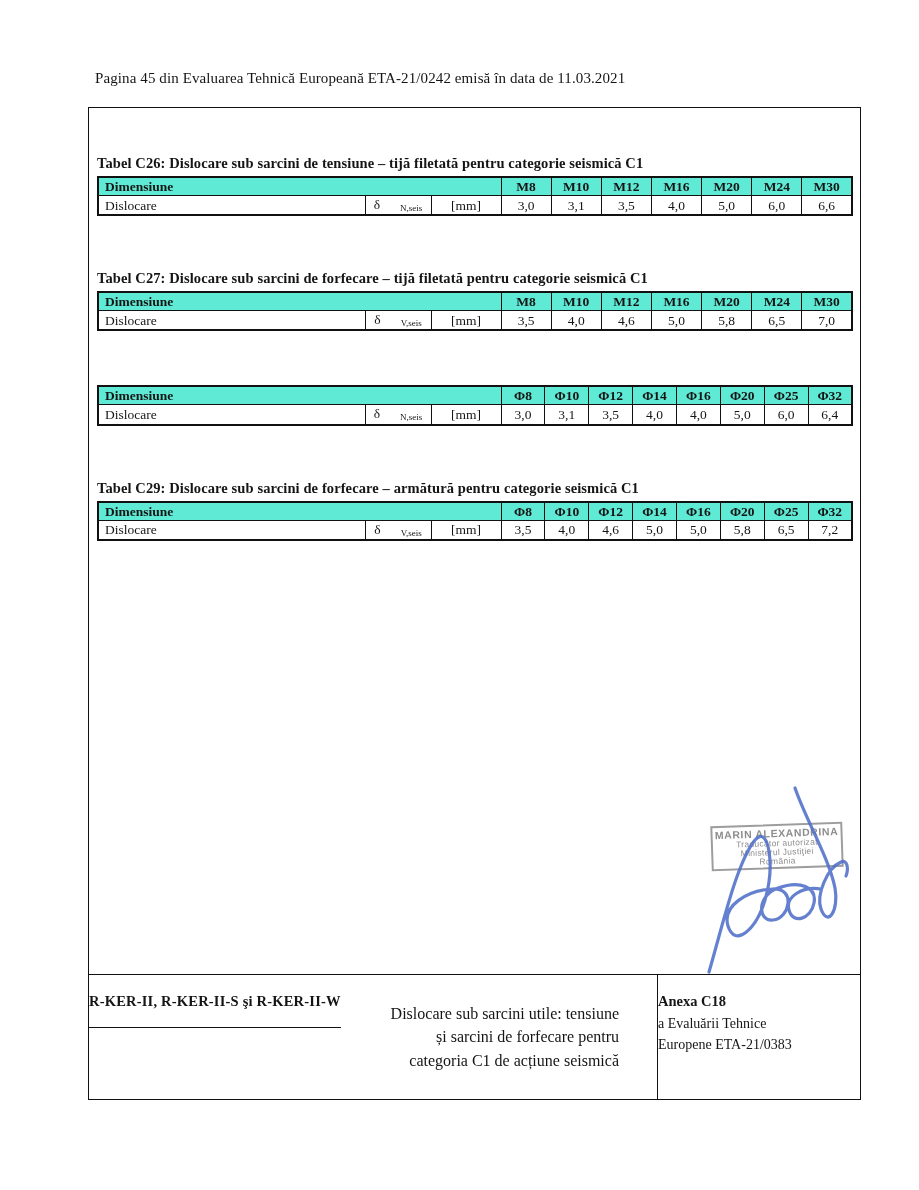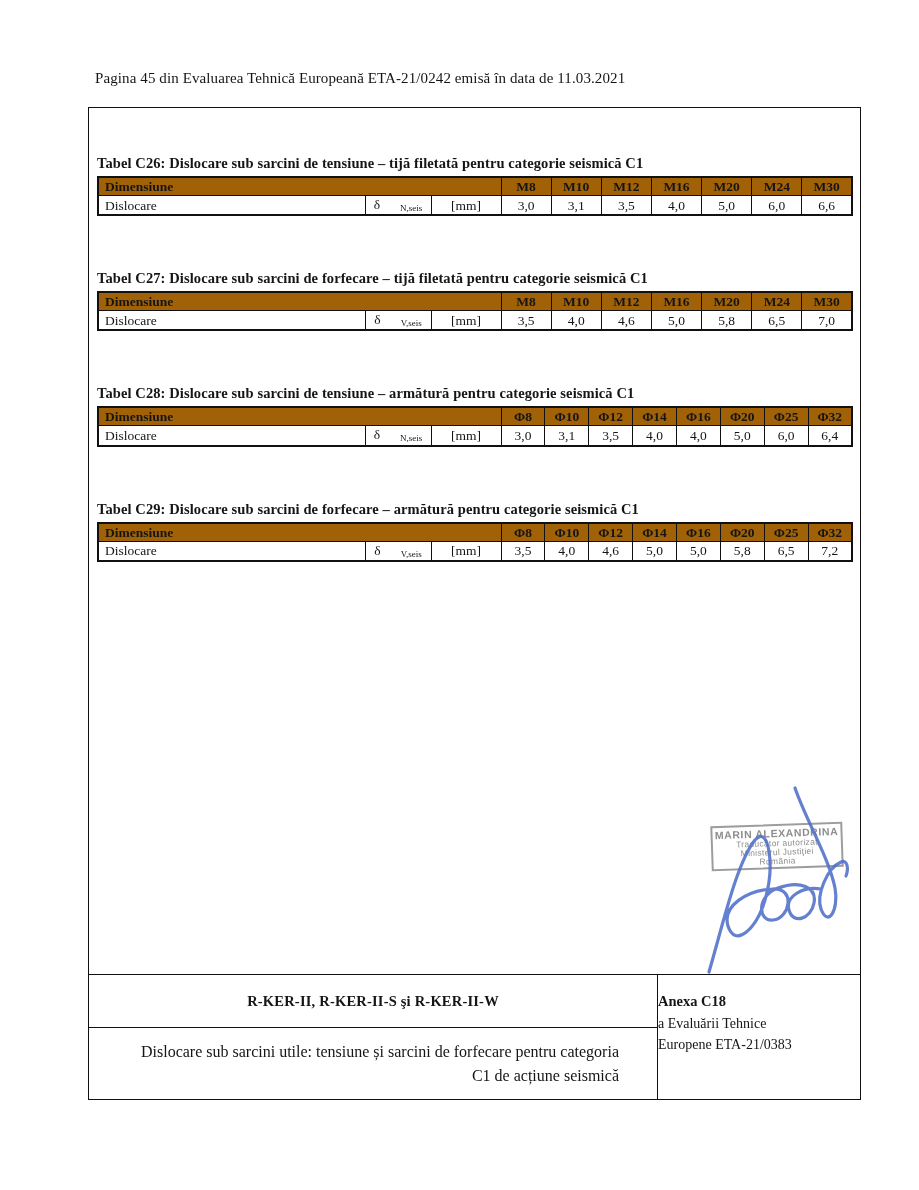--- a/index.html
+++ b/index.html
@@ -41,21 +41,21 @@
     border:1px solid #111;
     font-size:13.5px;
     text-align:center;
     padding:1px 3px;
     height:14px;
     line-height:1.12;
     overflow:hidden;
     white-space:nowrap;
   }
   table.spec tr.head th {
-    background:#a16207;
+    background:#5eead4;
     font-weight:bold;
   }
   table.spec th.dim, table.spec td.lbl {
     text-align:left; padding-left:6px;
   }
   col.col-lbl { width:267px; }
   col.col-sym { width:66px; }
   col.col-unit { width:70px; }
   td.sym sub { font-size:9px; vertical-align:-2px;padding-left:20px; }
 
@@ -83,21 +83,21 @@
   
   .box-footer {
     position:absolute; left:0; right:0; bottom:0;
     height:125px;
     border-top:1.5px solid #111;
     display:flex;
   }
   .footer-left {
     width:569px;
     border-right:1.5px solid #111;
-    display:flex; flex-direction:column;
+    display:flex; flex-direction:row;
   }
   .footer-product {
     height:53px;
     border-bottom:1.5px solid #111;
     display:flex; align-items:center; justify-content:center;
     font-weight:bold; font-size:14.5px;
     letter-spacing:0.2px;
   }
   .footer-desc {
     flex:1;
@@ -202,21 +202,20 @@
               <td>5,0</td>
               <td>5,8</td>
               <td>6,5</td>
               <td>7,0</td>
             </tr>
       </tbody>
         </table>
     </section>
 
     <section class="table-block">
-      <h3 class="tbl-title">Tabel C28: Dislocare sub sarcini de tensiune – armătură pentru categorie seismică C1</h3>
       <table class="spec">
         <colgroup>
           <col class="col-lbl">
             <col class="col-sym">
             <col class="col-unit">
         <col>
             <col>
             <col>
             <col>
             <col>

